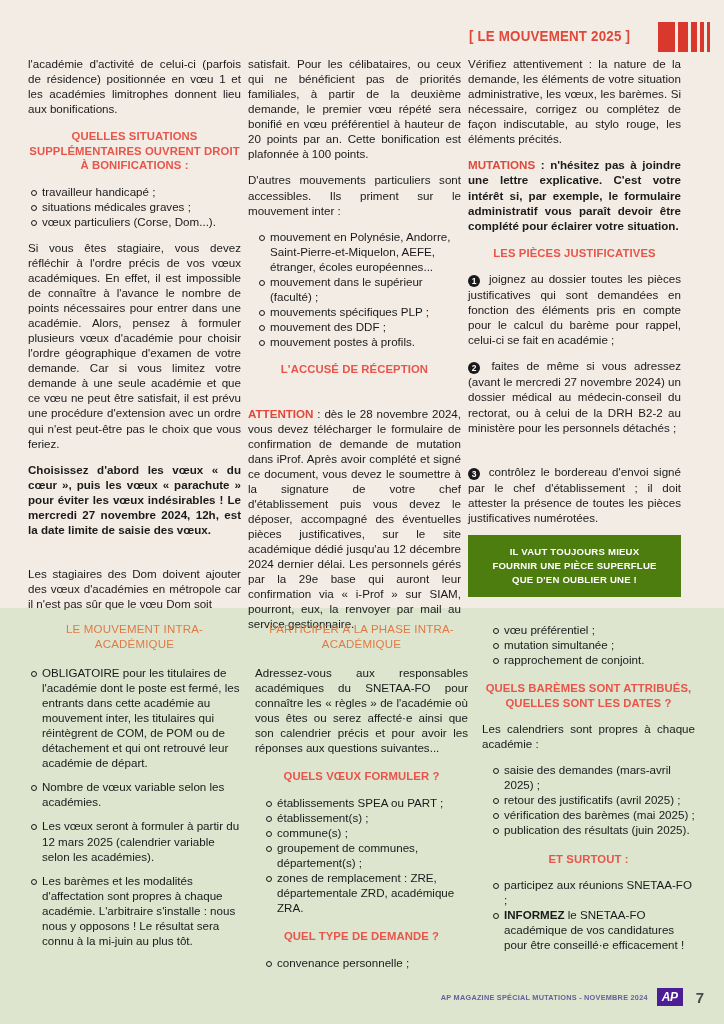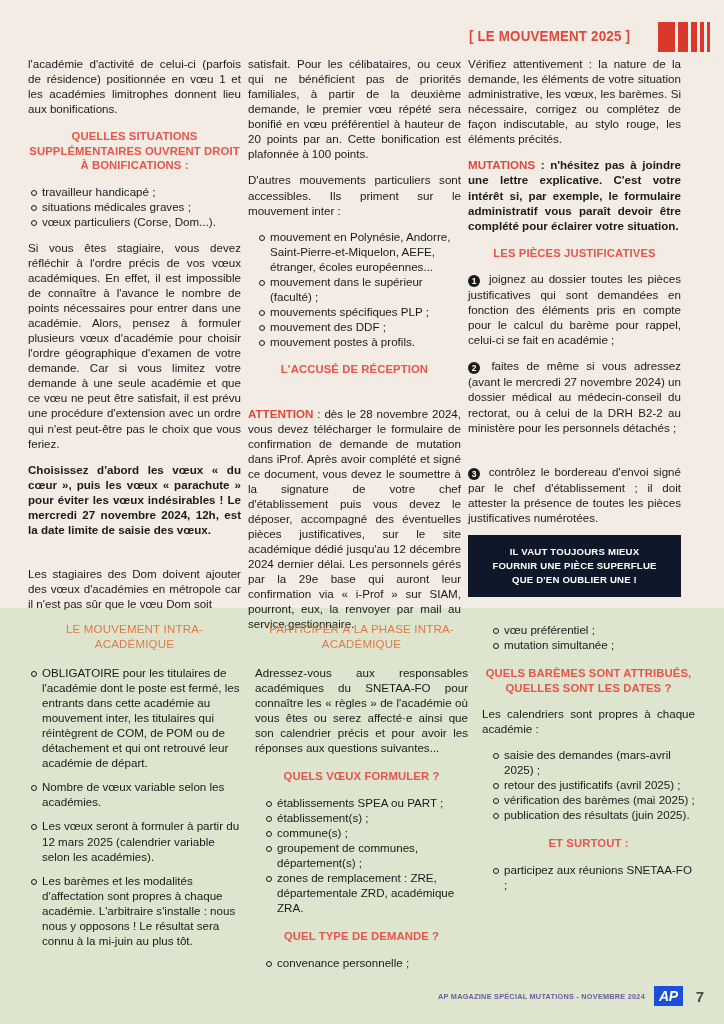--- a/index.html
+++ b/index.html
@@ -174,21 +174,21 @@
     color: #ffffff;
     font-size: 8.5px;
     font-weight: bold;
     line-height: 12px;
     text-align: center;
     vertical-align: -1px;
     margin-right: 4px;
   }
 
   .callout {
-    background: #0f172a;
+    background: #4d7c0f;
     color: #ffffff;
     font-size: 9.6px;
     font-weight: bold;
     text-align: center;
     line-height: 1.45;
     padding: 10px 20px;
     margin-top: 10px;
     letter-spacing: 0.2px;
   }
 
@@ -202,23 +202,23 @@
     gap: 9px;
   }
   .footer-text {
     color: #6b5c9a;
     font-size: 7.3px;
     font-weight: bold;
     letter-spacing: 0.25px;
     white-space: nowrap;
   }
   .footer-logo {
-    background: #1d4ed8;
+    background: #4c1d95;
     color: #ffffff;
-    font-size: 14px;
+    font-size: 12px;
     font-weight: bold;
     font-style: italic;
     padding: 2px 5px;
     letter-spacing: -0.4px;
   }
   .footer-page {
     color: #4a4a4a;
     font-size: 15px;
     font-weight: bold;
     margin-left: 4px;
@@ -325,37 +325,39 @@
 
     <ul class="bullets indent last">
       <li>convenance personnelle ;</li>
     </ul>
   </div>
 
   <div class="col">
     <ul class="bullets indent">
       <li>vœu préférentiel ;</li>
       <li>mutation simultanée ;</li>
+      <li>rapprochement de conjoint.</li>
     </ul>
 
     <h3 class="heading-red-green">QUELS BARÈMES SONT ATTRIBUÉS, QUELLES SONT LES DATES ?</h3>
 
     <p class="body">Les calendriers sont propres à chaque académie :</p>
 
     <ul class="bullets indent">
       <li>saisie des demandes (mars-avril 2025) ;</li>
       <li>retour des justificatifs (avril 2025) ;</li>
       <li>vérification des barèmes (mai 2025) ;</li>
       <li>publication des résultats (juin 2025).</li>
     </ul>
 
     <h3 class="heading-red-green">ET SURTOUT :</h3>
 
     <ul class="bullets indent last">
       <li>participez aux réunions SNETAA-FO ;</li>
+      <li><b>INFORMEZ</b><span> le SNETAA-FO académique de vos candidatures pour être conseillé·e efficacement !</span></li>
     </ul>
   </div>
 </div>
 
 <div class="footer">
   <span class="footer-text">AP MAGAZINE SPÉCIAL MUTATIONS - NOVEMBRE 2024</span>
   <span class="footer-logo">AP</span>
   <span class="footer-page">7</span>
 </div>
 

